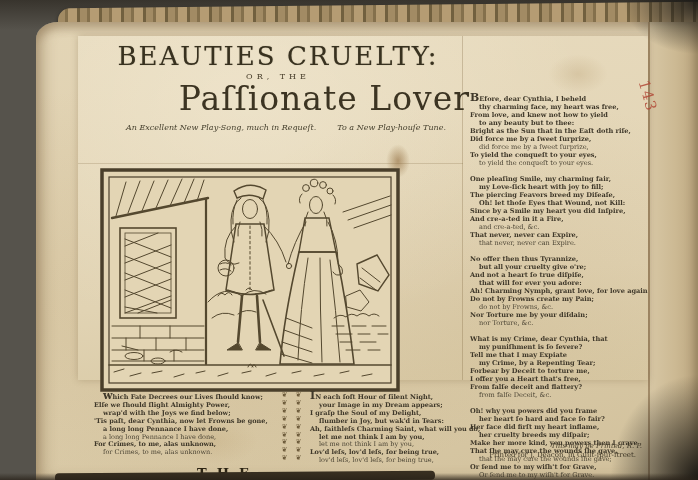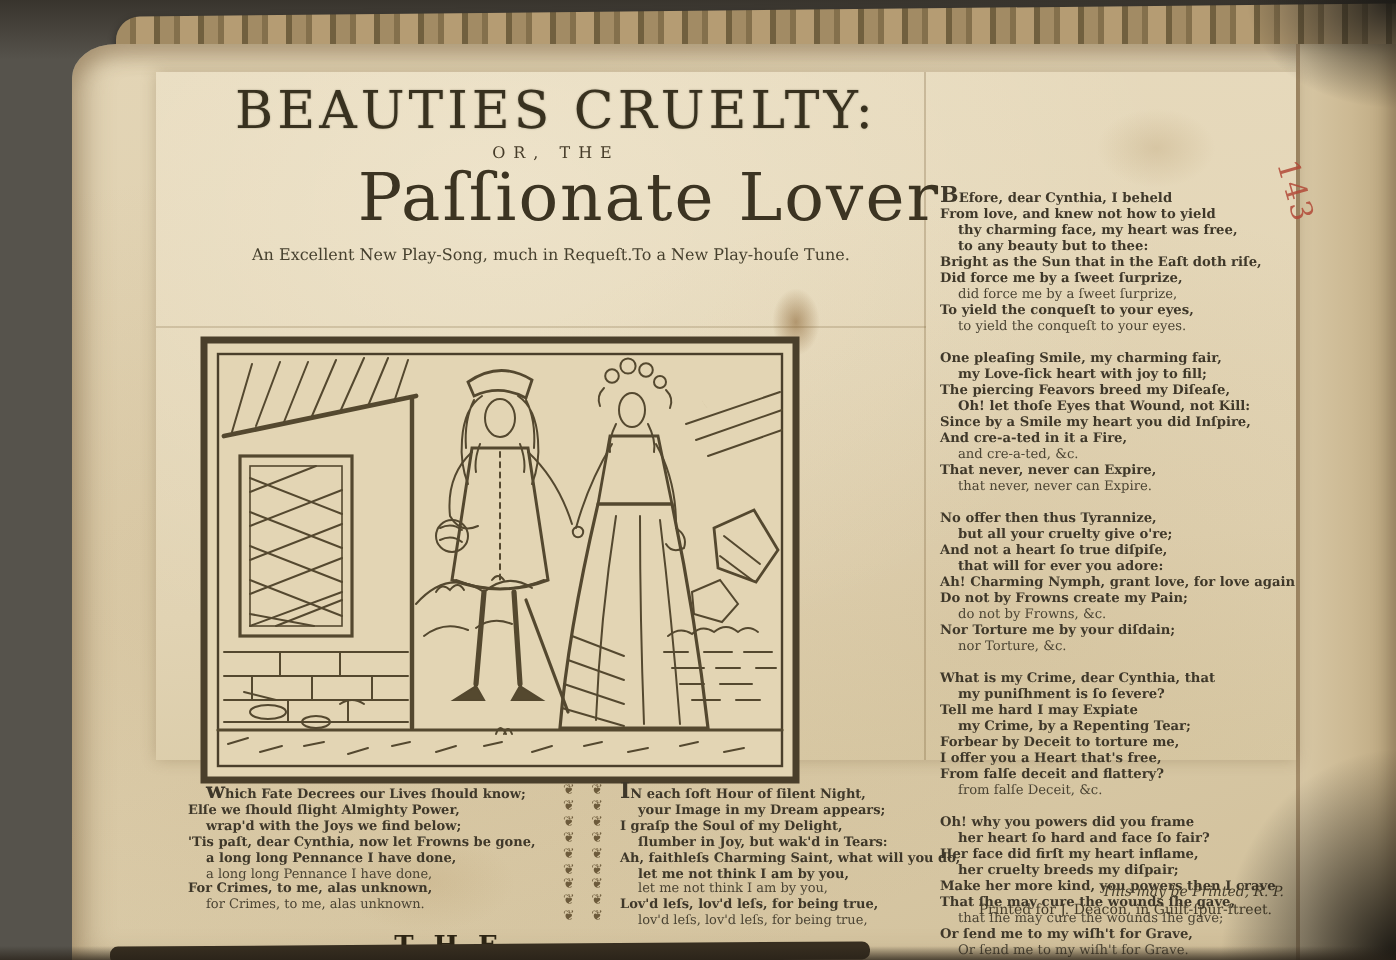--- a/index.html
+++ b/index.html
@@ -47,22 +47,22 @@
     background:radial-gradient(ellipse, rgba(150,115,60,.18), transparent 70%);}
   .stain3{left:90px;top:380px;width:90px;height:50px;
     background:radial-gradient(ellipse, rgba(160,125,70,.14), transparent 70%);}
 
   
   .masthead{left:8px;top:6px;width:384px;text-align:center;}
   .title1{font-size:26px;line-height:29px;letter-spacing:2px;color:#38311f;
     text-shadow:0 0 1px rgba(56,49,31,.4);}
   .title-or{font-size:8px;letter-spacing:4px;margin-top:1px;color:#453b28;}
   .title2{font-size:33px;line-height:35px;letter-spacing:1px;color:#3c3422;text-align:right;}
-  .notes-row{display:flex;margin-top:7px;
-    padding:0 24px 0 40px;font-size:8px;color:#46402e;}
+  .notes-row{display:flex;justify-content:space-between;margin-top:7px;
+    padding:0 24px 0 40px;font-size:8px;color:#46402e;font-style:italic;}
 
   
   .woodcut{left:22px;top:132px;width:300px;height:224px;}
 
   
   .vline{white-space:nowrap;font-size:6.5px;line-height:7.9px;font-weight:bold;
     color:#3f382a;}
   .vline.ind{padding-left:9px;}
   .vline.rom{font-weight:normal;color:#4b4434;}
   .verse-col1{left:16px;top:356px;width:188px;}
@@ -227,22 +227,22 @@
         <div class="vline">Ah, faithleſs Charming Saint, what will you do,</div>
         <div class="vline ind">let me not think I am by you,</div>
         <div class="vline ind rom">let me not think I am by you,</div>
         <div class="vline">Lov'd leſs, lov'd leſs, for being true,</div>
         <div class="vline ind rom">lov'd leſs, lov'd leſs, for being true,</div>
       </div>
 
     <div class="abs right-col">
       <div class="stanza stanza-first">
           <div class="vline">BEfore, dear Cynthia, I beheld</div>
+          <div class="vline ind">thy charming face, my heart was free,</div>
           <div class="vline">From love, and knew not how to yield</div>
-          <div class="vline ind">thy charming face, my heart was free,</div>
           <div class="vline ind">to any beauty but to thee:</div>
           <div class="vline">Bright as the Sun that in the Eaſt doth riſe,</div>
           <div class="vline">Did force me by a ſweet ſurprize,</div>
           <div class="vline ind rom">did force me by a ſweet ſurprize,</div>
           <div class="vline">To yield the conqueſt to your eyes,</div>
           <div class="vline ind rom">to yield the conqueſt to your eyes.</div>
         </div>
       <div class="stanza">
           <div class="vline">One pleaſing Smile, my charming fair,</div>
           <div class="vline ind">my Love-ſick heart with joy to fill;</div>
@@ -261,21 +261,21 @@
           <div class="vline ind">that will for ever you adore:</div>
           <div class="vline">Ah! Charming Nymph, grant love, for love again</div>
           <div class="vline">Do not by Frowns create my Pain;</div>
           <div class="vline ind rom">do not by Frowns, &amp;c.</div>
           <div class="vline">Nor Torture me by your diſdain;</div>
           <div class="vline ind rom">nor Torture, &amp;c.</div>
         </div>
       <div class="stanza">
           <div class="vline">What is my Crime, dear Cynthia, that</div>
           <div class="vline ind">my puniſhment is ſo ſevere?</div>
-          <div class="vline">Tell me hard I may Expiate</div>
+          <div class="vline">Tell me that I may Expiate</div>
           <div class="vline ind">my Crime, by a Repenting Tear;</div>
           <div class="vline">Forbear by Deceit to torture me,</div>
           <div class="vline">I offer you a Heart that's free,</div>
           <div class="vline">From falſe deceit and flattery?</div>
           <div class="vline ind rom">from falſe Deceit, &amp;c.</div>
         </div>
       <div class="stanza">
           <div class="vline">Oh! why you powers did you frame</div>
           <div class="vline ind">her heart ſo hard and face ſo fair?</div>
           <div class="vline">Her face did firſt my heart inflame,</div>

